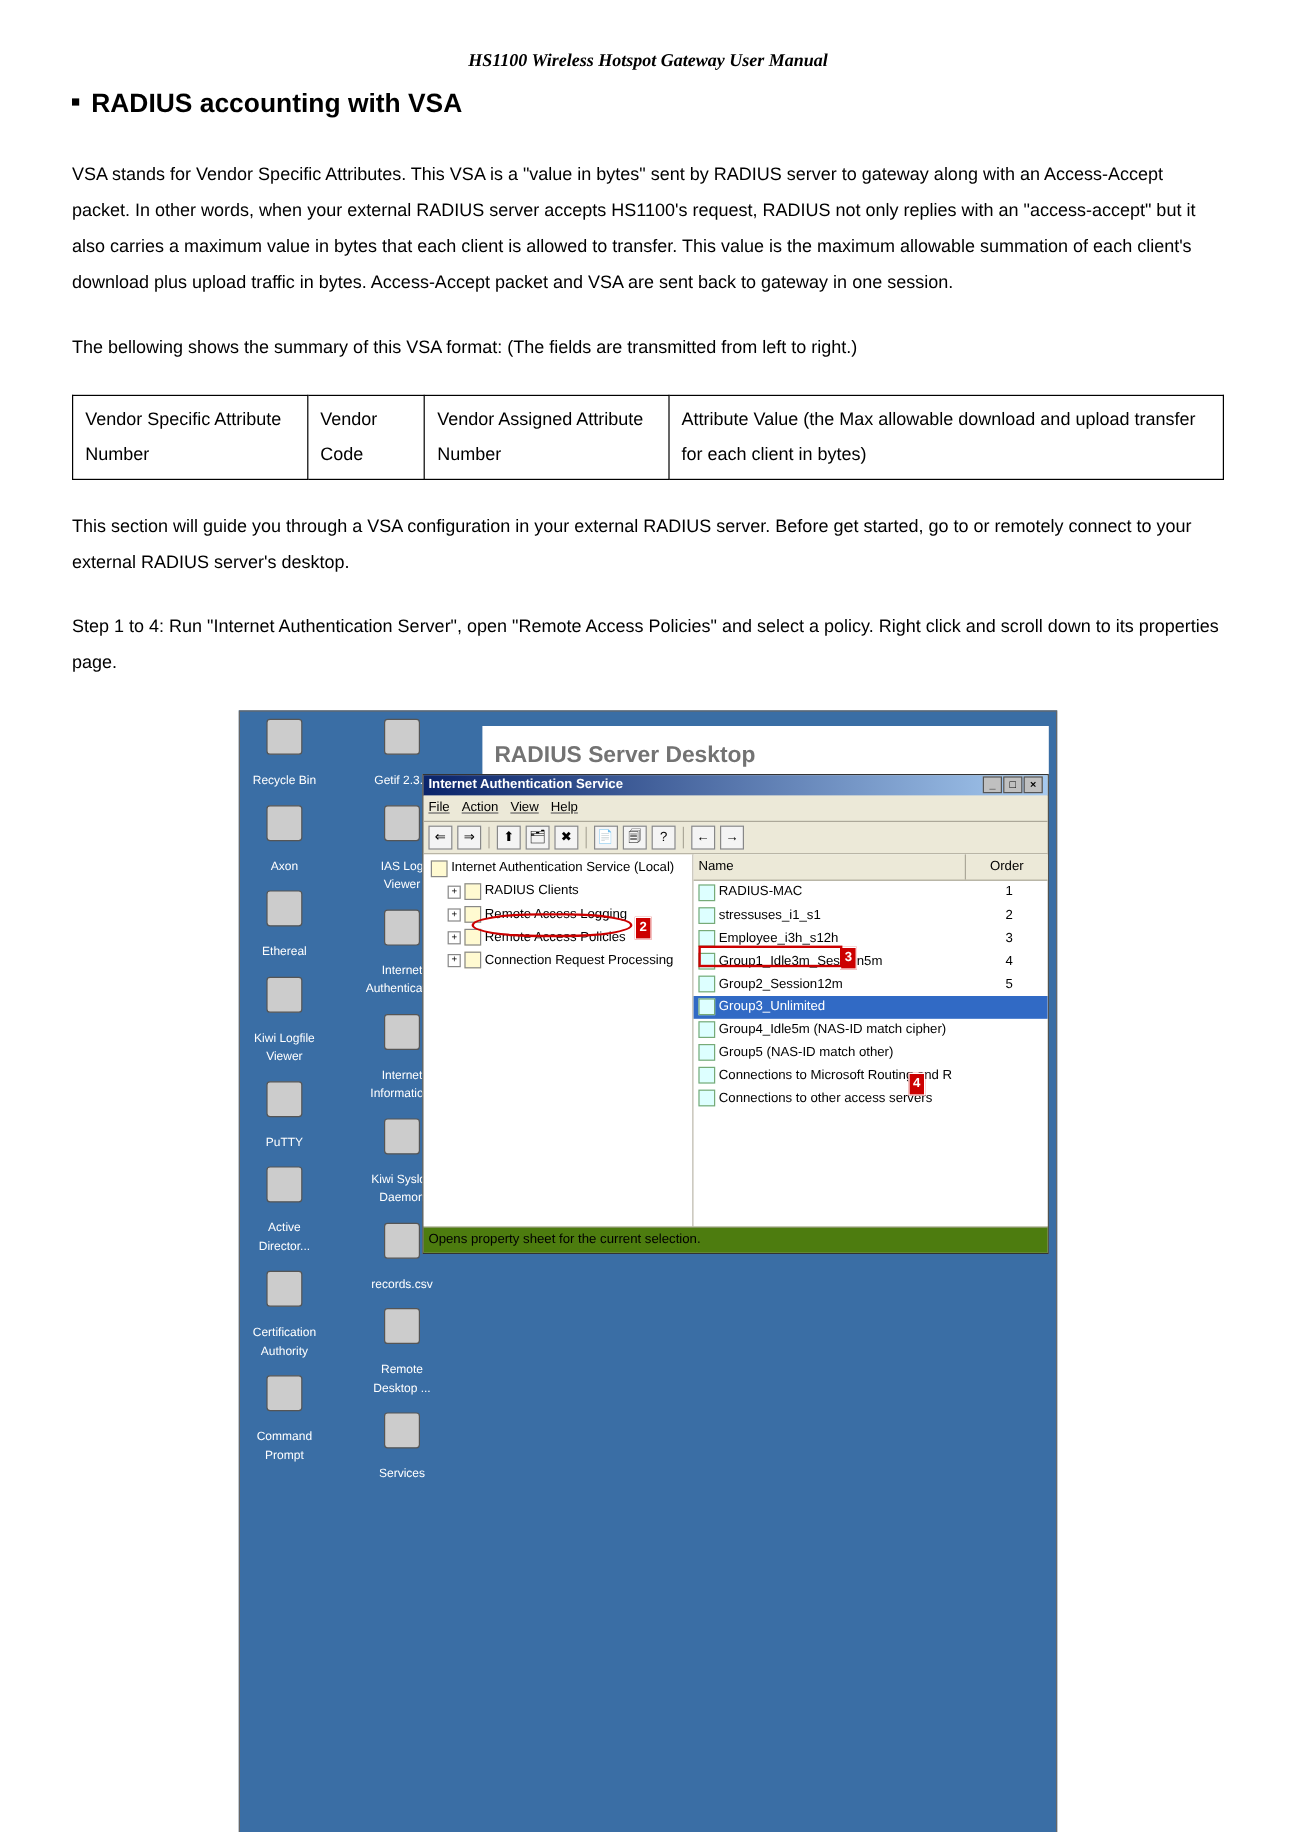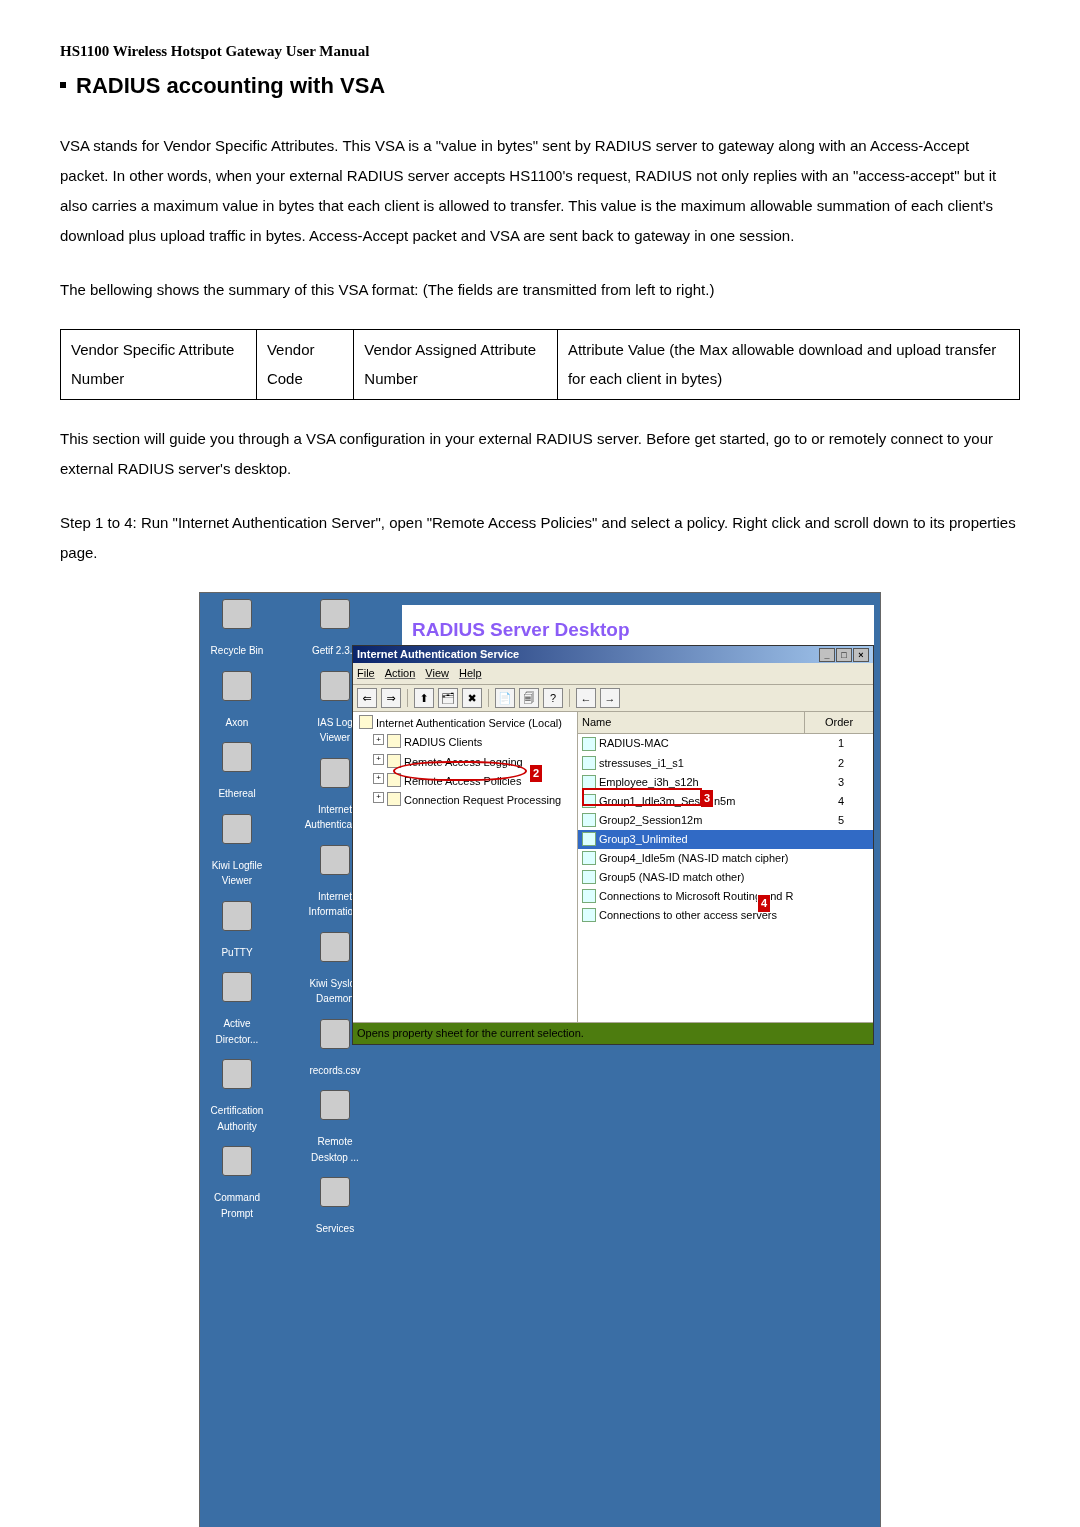--- a/index.html
+++ b/index.html
@@ -6,22 +6,23 @@
     font-family: Arial, sans-serif;
     background: #fff;
     margin: 0;
     padding: 40px 60px;
     width: 960px;
     color: #000;
     font-size: 15px;
     line-height: 1.55;
   }
   .header-line {
-    text-align: left;
+    text-align: center;
     font-weight: bold;
+    font-style: italic;
     font-family: "Times New Roman", serif;
     font-size: 15px;
     margin-bottom: 6px;
   }
   .section-title {
     font-weight: bold;
     font-size: 22px;
     margin: 0 0 28px 0;
   }
   .bullet {
@@ -58,21 +59,21 @@
   }
   .desk-icons {
     display: flex;
     gap: 36px;
     padding: 6px 6px 0 6px;
   }
   .di-col { display: flex; flex-direction: column; gap: 12px; align-items: center; width: 62px;}
   .di-item { display: flex; flex-direction: column; align-items: center; gap: 14px; text-align: center; font-size: 10px;}
   .di-icon { width: 28px; height: 28px; background: #ccc; border: 1px solid #555; border-radius: 3px;}
   .red-title {
-    color: #8b5cf6;
+    color: #737373;
     font-weight: bold;
     font-size: 19px;
     margin: 8px 0 4px 0;
     padding-left: 4px;
     background: #fff;
     display: inline-block;
   }
   .ias-window {
     background: #ece9d8;
     border: 1px solid #333;
@@ -109,21 +110,21 @@
     border-bottom: 1px solid #aca899;
     display: flex; gap: 4px; align-items: center;
   }
   .tb-btn { width: 18px; height: 18px; border: 1px solid #888; background: #f4f4f4; display:inline-flex; align-items:center; justify-content:center; font-size:11px;}
   .tb-sep { width:1px; height:18px; background:#aca899; margin:0 2px;}
   .panes { display: flex; height: 310px; }
   .tree {
     width: 220px; border-right: 1px solid #aca899; background: #fff;
     padding: 2px; overflow: hidden;
   }
-  .tree-item { padding: 1px 0 1px 4px; display:flex; gap:3px;}
+  .tree-item { padding: 1px 0 1px 4px; display:flex; align-items:center; gap:3px;}
   .tree-icon { width:12px; height:12px; border:1px solid #888; background:#fffad1; display:inline-block;}
   .tree-sub { margin-left: 14px;}
   .expander { width:9px; height:9px; border:1px solid #888; display:inline-flex; align-items:center; justify-content:center; font-size:8px; line-height:8px; background:#fff;}
   .listpane {
     flex: 1; background:#fff; position:relative;
   }
   .list-header {
     display:flex; background:#ece9d8; border-bottom:1px solid #aca899;
   }
   .lh-name { flex:1; padding:2px 4px; border-right:1px solid #aca899;}

